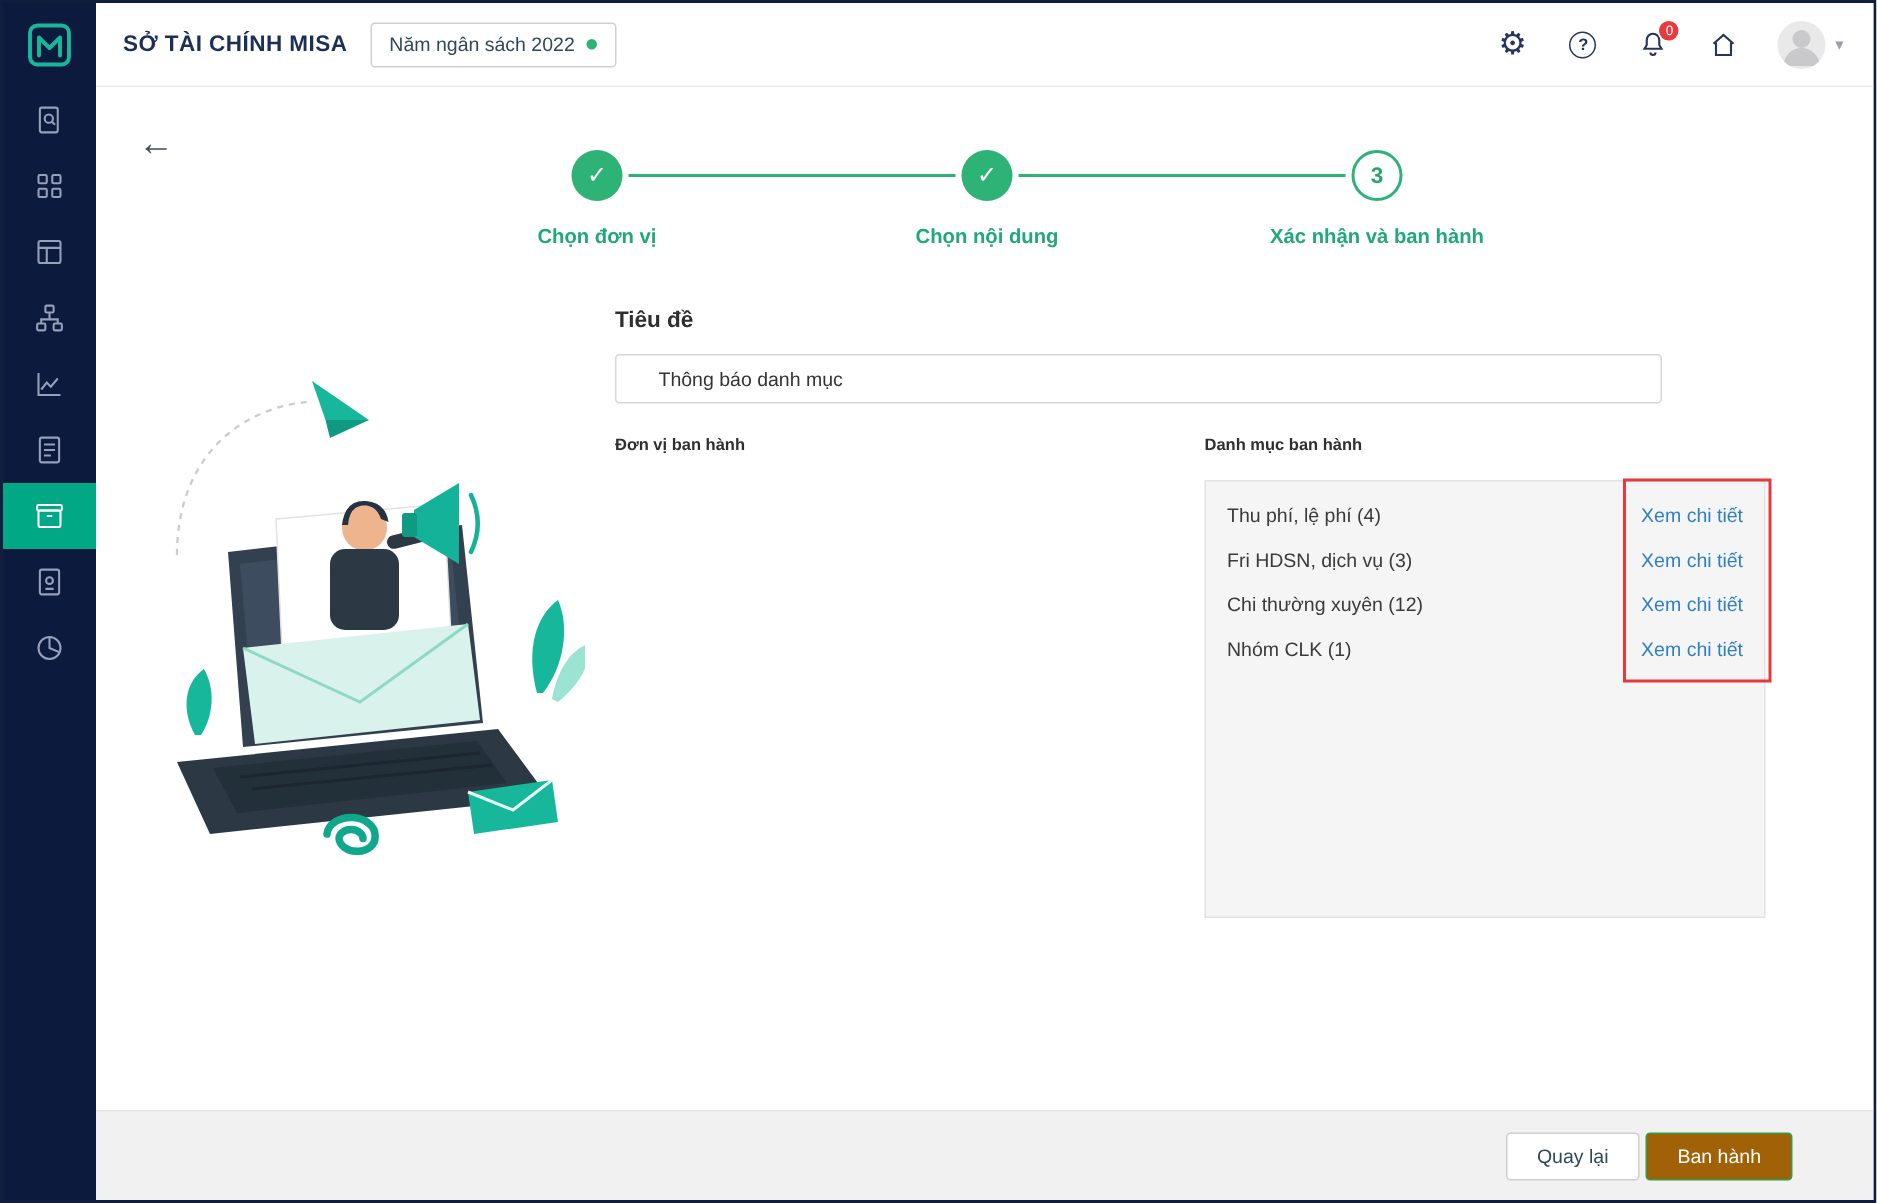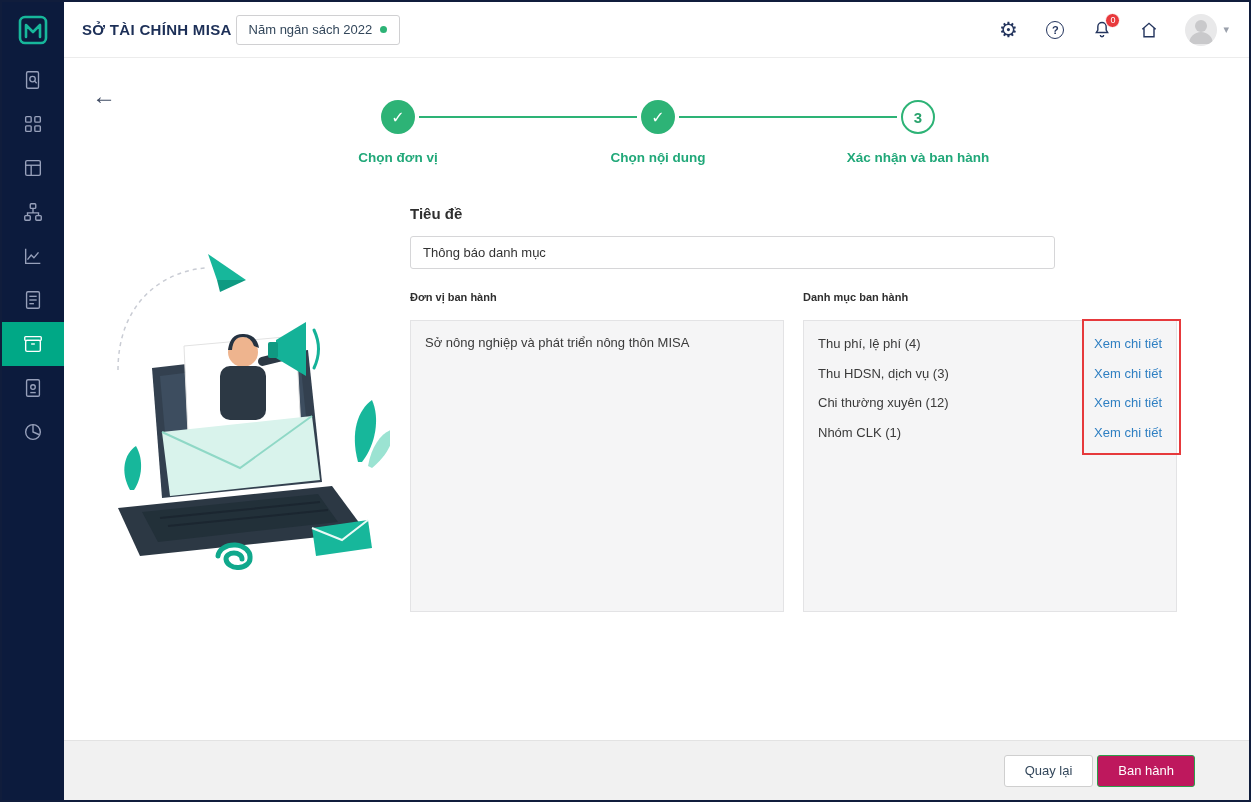--- a/index.html
+++ b/index.html
@@ -52,21 +52,21 @@
     flex-shrink: 0;
   }
   .app-title {
     font-size: 15px;
     font-weight: bold;
     color: #1c2f57;
     letter-spacing: 0.3px;
     white-space: nowrap;
   }
   .year-btn {
-    margin-left: 4px;
+    margin-left: 15px;
     height: 30px;
     background: #fff;
     border: 1px solid #d0d0d2;
     border-radius: 3px;
     display: flex;
     align-items: center;
     gap: 8px;
     padding: 0 12px;
     font-size: 13px;
     color: #33475b;
@@ -145,23 +145,23 @@
     position: absolute; top: 92px; width: 220px;
     text-align: center; font-size: 13.5px; font-weight: bold; color: #21a879;
   }
   
   .field-label {
     position: absolute; left: 346px; top: 147px;
     font-size: 15px; font-weight: bold; color: #2f2f2f;
   }
   .title-input {
     position: absolute; left: 346px; top: 178px;
-    width: 645px; height: 33px;
+    width: 698px; height: 33px;
     border: 1px solid #d6d6d8; border-radius: 3px;
-    padding: 0 12px; font-size: 13px; color: #333;
+    padding: 0 28px; font-size: 13px; color: #333;
     font-family: inherit; background: #fff;
   }
   .section-heading {
     position: absolute; top: 233px;
     font-size: 11px; font-weight: bold; color: #2f2f2f;
   }
   .panel {
     position: absolute; top: 262px;
     width: 374px; height: 292px;
     background: #f5f5f6;
@@ -189,21 +189,21 @@
     background: #f1f1f1;
     border-top: 1px solid #e3e3e3;
     display: flex; align-items: center; justify-content: flex-end;
     gap: 4px; padding-right: 54px;
   }
   .btn {
     height: 32px; border-radius: 3px; font-size: 13px;
     padding: 0 20px; cursor: pointer; font-family: inherit;
   }
   .btn-secondary { background: #fff; border: 1px solid #cfcfcf; color: #33475b; }
-  .btn-primary { background: #be185d; border: 1px solid #2e9e4b; color: #fff; }
+  .btn-primary { background: #a16207; border: 1px solid #2e9e4b; color: #fff; }
 </style>
 </head>
 <body>
 
 <div class="app">
 
   <div class="sidebar">
     <div class="logo-box">
       <svg width="34" height="34" viewBox="0 0 34 34">
         <rect x="4" y="4" width="26" height="26" rx="5" fill="none" stroke="#17b79b" stroke-width="2.6"></rect>
@@ -353,33 +353,30 @@
         <line x1="68" y1="276" x2="228" y2="260" stroke="#1b2630" stroke-width="2"></line>
         <polygon points="212,278 268,270 272,298 216,306" fill="#17b79b"></polygon>
         <path d="M212,278 L242,290 L268,270" stroke="#eafaf6" stroke-width="2" fill="none"></path>
         <path d="M118,306 a16,12 0 1 1 32,2 a12,9 0 1 1 -24,1 a8,6 0 1 1 16,0" stroke="#10a88c" stroke-width="5" fill="none" stroke-linecap="round"></path>
       </svg>
 
       <div class="field-label">Tiêu đề</div>
       <input class="title-input" type="text" value="Thông báo danh mục" style="">
 
       <div class="section-heading" style="left:346px;">Đơn vị ban hành</div>
-      <div class="panel" style="left:346px;">
-        <div class="unit-item">Sở nông nghiệp và phát triển nông thôn MISA</div>
-      </div>
 
       <div class="section-heading" style="left:739px;">Danh mục ban hành</div>
       <div class="panel" style="left:739px;">
         <div class="cat-list">
           <div class="cat-row">
             <span class="cat-name">Thu phí, lệ phí (4)</span>
             <a class="cat-link">Xem chi tiết</a>
           </div>
           <div class="cat-row">
-            <span class="cat-name">Thu HDSN, dịch vụ (3)</span>
+            <span class="cat-name">Fri HDSN, dịch vụ (3)</span>
             <a class="cat-link">Xem chi tiết</a>
           </div>
           <div class="cat-row">
             <span class="cat-name">Chi thường xuyên (12)</span>
             <a class="cat-link">Xem chi tiết</a>
           </div>
           <div class="cat-row">
             <span class="cat-name">Nhóm CLK (1)</span>
             <a class="cat-link">Xem chi tiết</a>
           </div>

